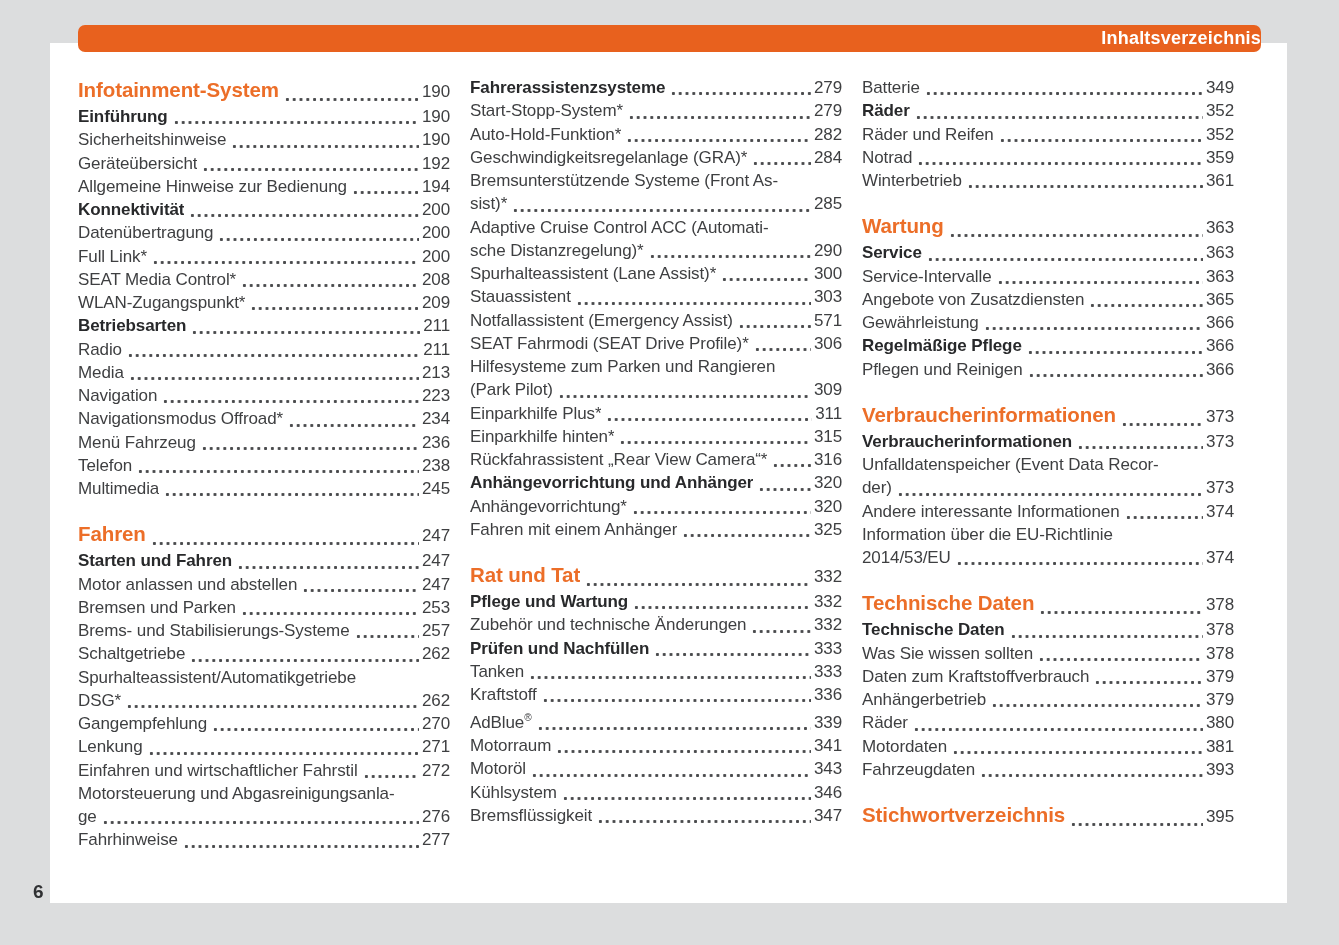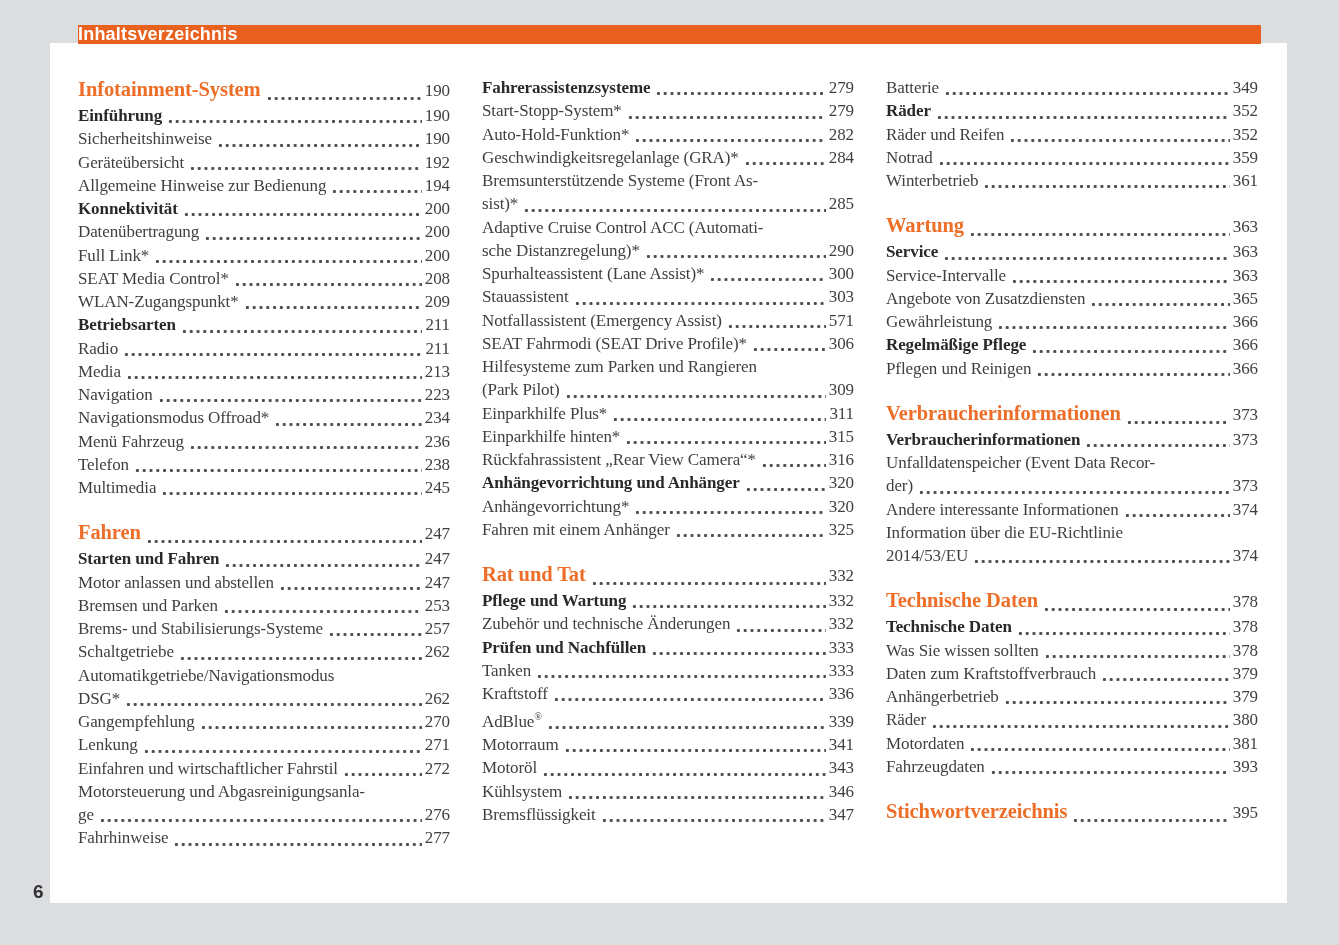--- a/index.html
+++ b/index.html
@@ -23,40 +23,40 @@
     top: 43px;
     width: 1237px;
     height: 860px;
     background: #ffffff;
   }
   .header-bar {
     position: absolute;
     left: 78px;
     top: 25px;
     width: 1183px;
-    height: 19px;
+    height: 27px;
     background: #e8611e;
     display: flex;
     align-items: center;
-    justify-content: flex-start;
+    justify-content: flex-end;
+    border-radius: 7px;
   }
   .header-bar .title {
     color: #ffffff;
     font-size: 18px;
     font-weight: 700;
     letter-spacing: 0.2px;
   }
   .toc {
     position: absolute;
     left: 78px;
     top: 76px;
     width: 1180px;
     display: flex;
-    gap: 32px;
-    font-family: Liberation Serif, serif;
+    gap: 20px;
   }
   .col {
     width: 372px;
     flex: 0 0 372px;
   }
   .row {
     display: flex;
     align-items: baseline;
     line-height: 23.25px;
     font-size: 17px;
@@ -233,21 +233,21 @@
           <span class="lbl">Brems- und Stabilisierungs-Systeme</span>
           <span class="leader"></span>
           <span class="num">257</span>
         </div>
         <div class="row item">
           <span class="lbl">Schaltgetriebe</span>
           <span class="leader"></span>
           <span class="num">262</span>
         </div>
         <div class="row item wrap-first">
-          <span class="lbl">Automatikgetriebe/Navigationsmodus</span>
+          <span class="lbl">Spurhalteassistent/Automatikgetriebe</span>
         </div>
         <div class="row item wrap-cont">
           <span class="lbl">DSG*</span>
           <span class="leader"></span>
           <span class="num">262</span>
         </div>
         <div class="row item">
           <span class="lbl">Gangempfehlung</span>
           <span class="leader"></span>
           <span class="num">270</span>

